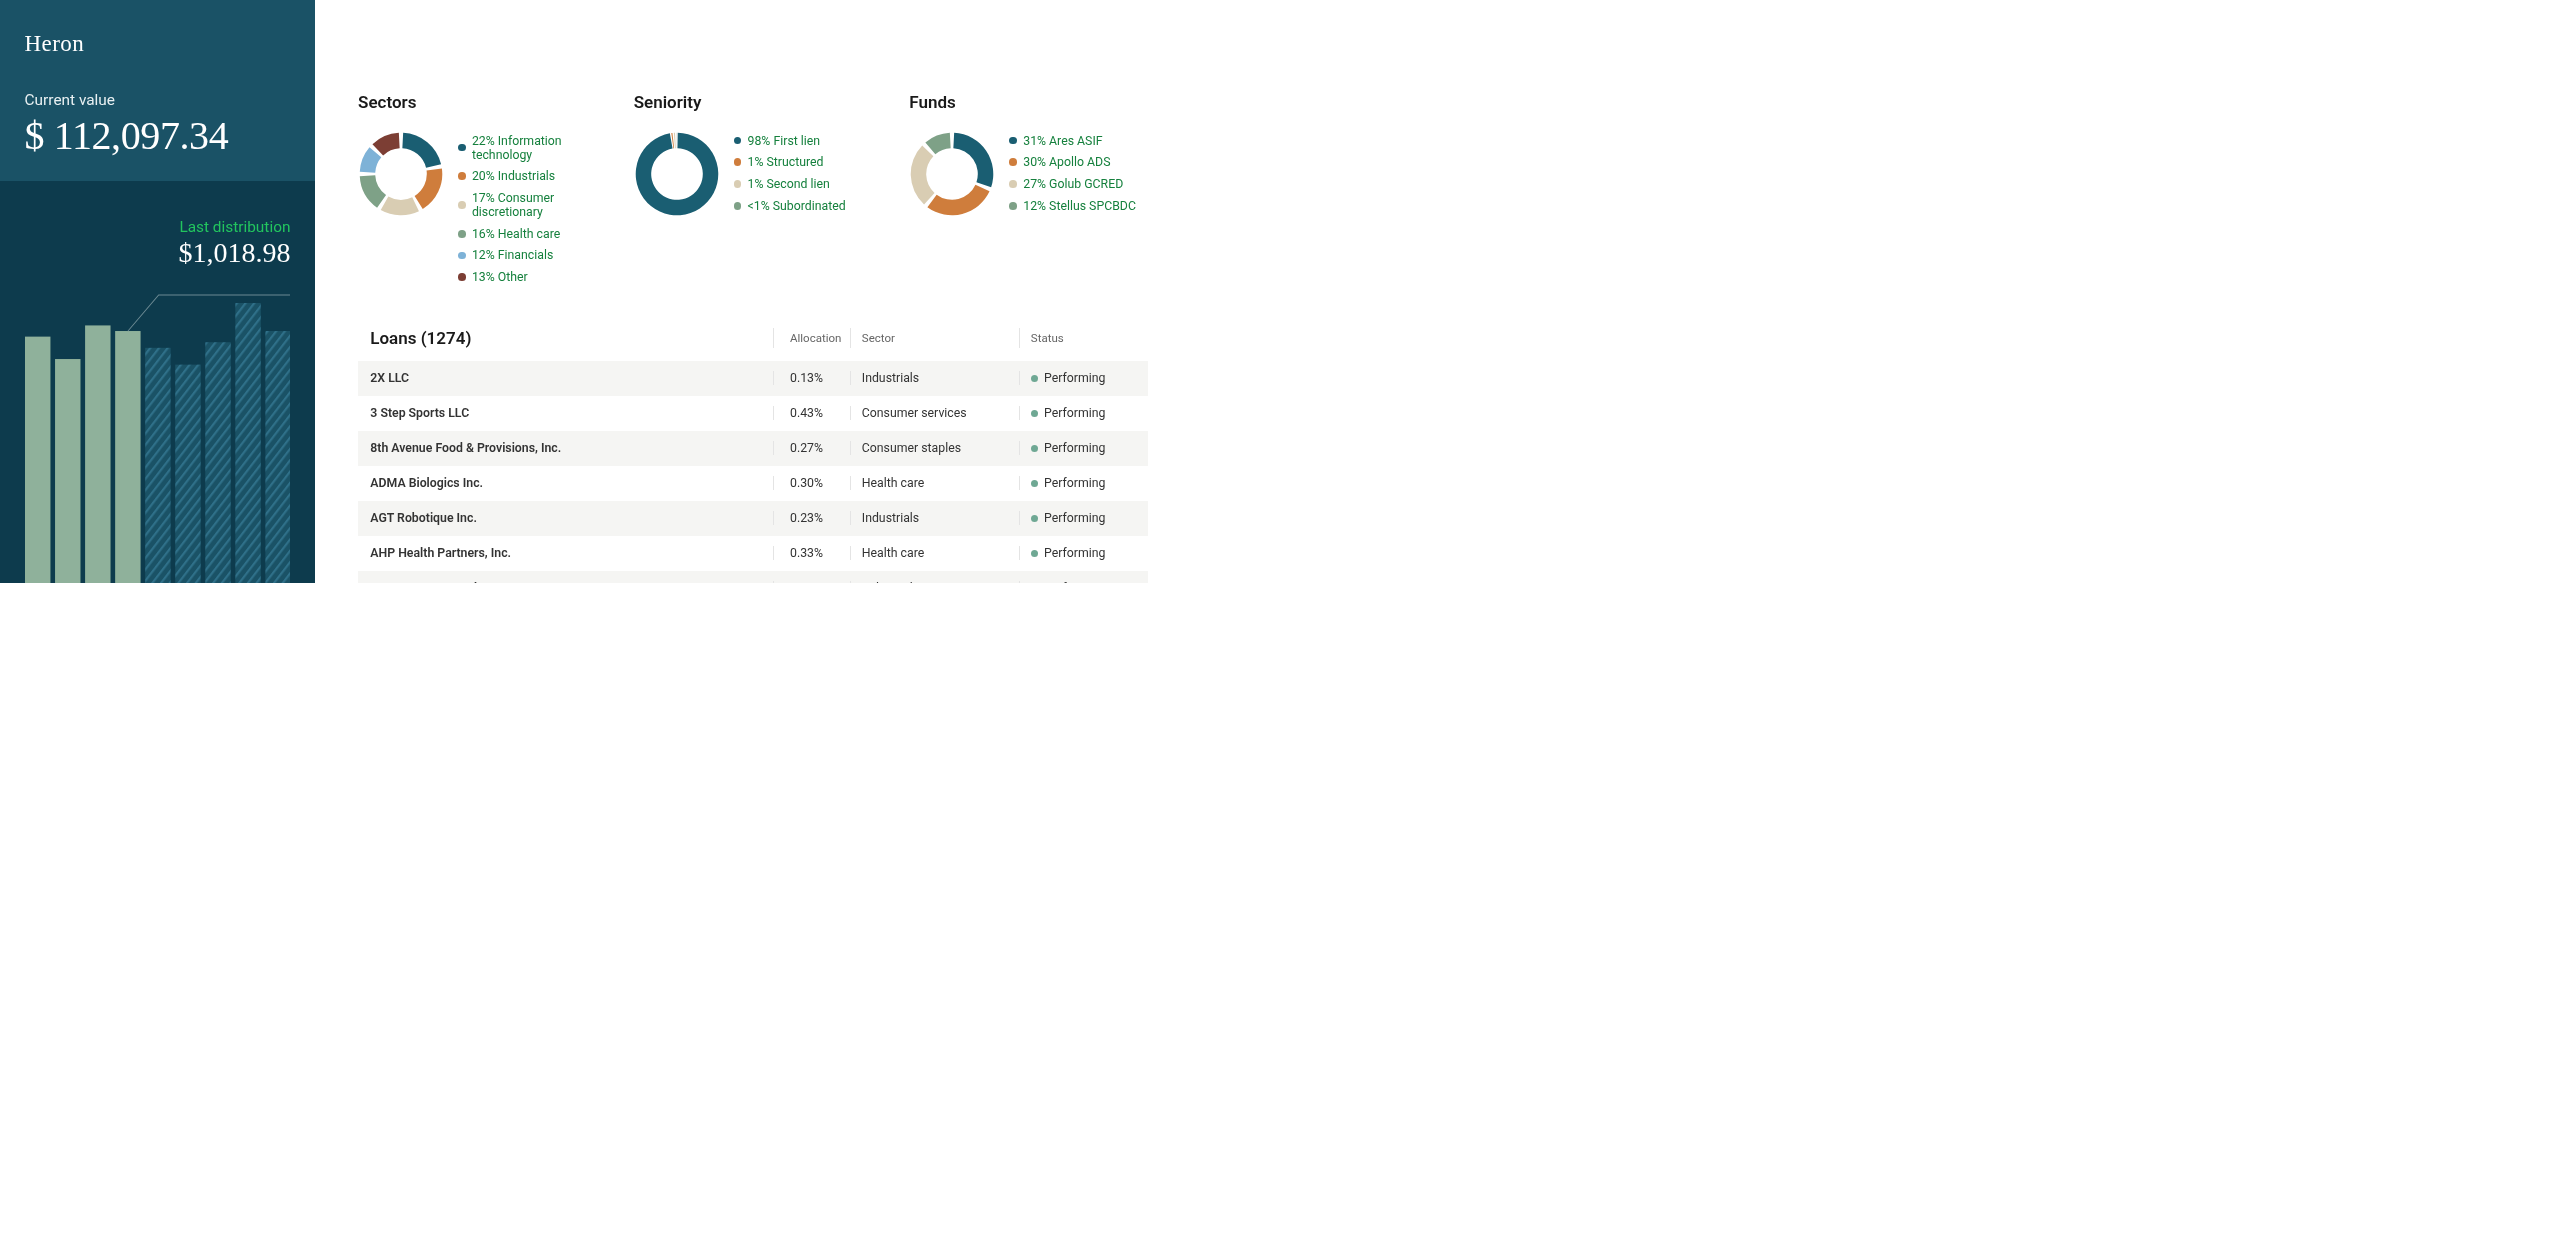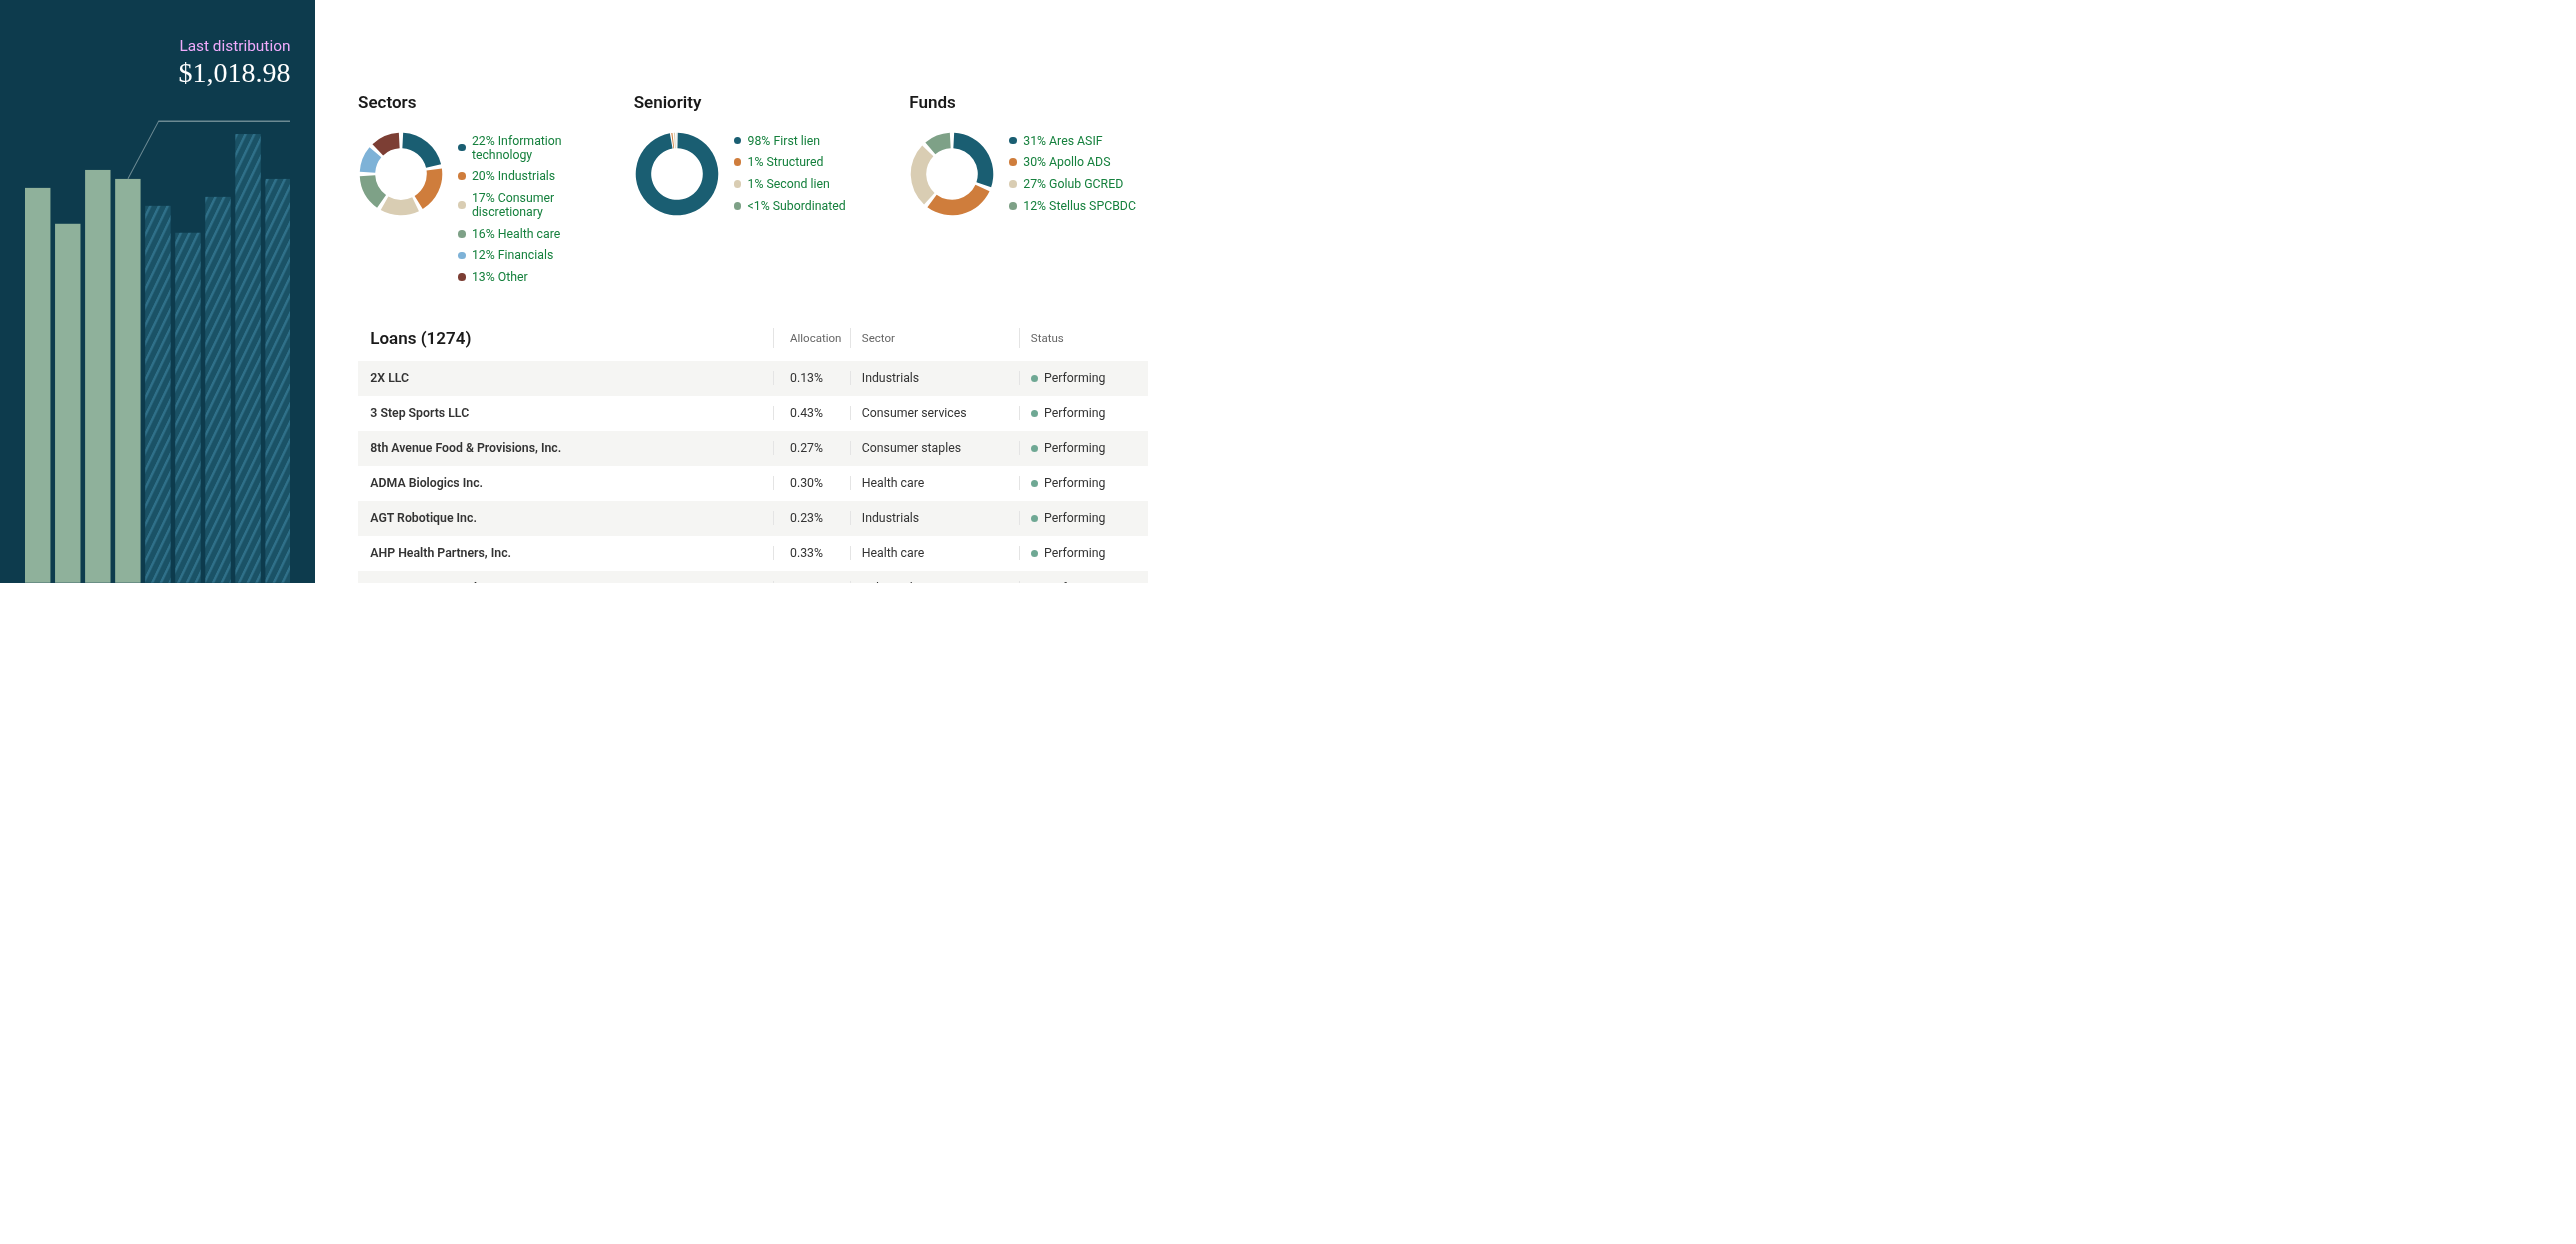--- a/index.html
+++ b/index.html
@@ -49,21 +49,21 @@
     padding: 37px 24.6px 0;
     display: flex;
     flex-direction: column;
   }
   .ld {
     text-align: right;
     margin-bottom: 4.6px;
   }
   .ld-label {
     font-size: 15.4px;
-    color: #f0abfc;
+    color: #22c55e;
     margin-bottom: 1.5px;
   }
   .ld-value {
     font-family: Georgia, "Times New Roman", serif;
     font-size: 28px;
   }
   .barchart {
     margin-top: 9.2px;
     flex: 1;
     display: flex;
@@ -156,20 +156,25 @@
     width: 7px; height: 7px;
     border-radius: 50%;
     background: #6fa894;
     margin-right: 6.2px;
   }
 </style>
 </head>
 <body>
 
 <div class="sidebar">
+  <div class="sidebar-top">
+    <div class="logo">Heron</div>
+    <div class="cv-label">Current value</div>
+    <div class="cv-value">$ 112,097.34</div>
+  </div>
   <div class="sidebar-bottom" style="position:relative;">
     <div class="ld">
       <div class="ld-label">Last distribution</div>
       <div class="ld-value">$1,018.98</div>
     </div>
     <div class="barchart">
       <svg viewBox="0 0 346 300" preserveAspectRatio="none" id="barsvg">
           <defs>
             <pattern id="hatch" patternUnits="userSpaceOnUse" width="8" height="8" patternTransform="rotate(45)">
               <rect width="8" height="8" fill="#1a5266"></rect>

